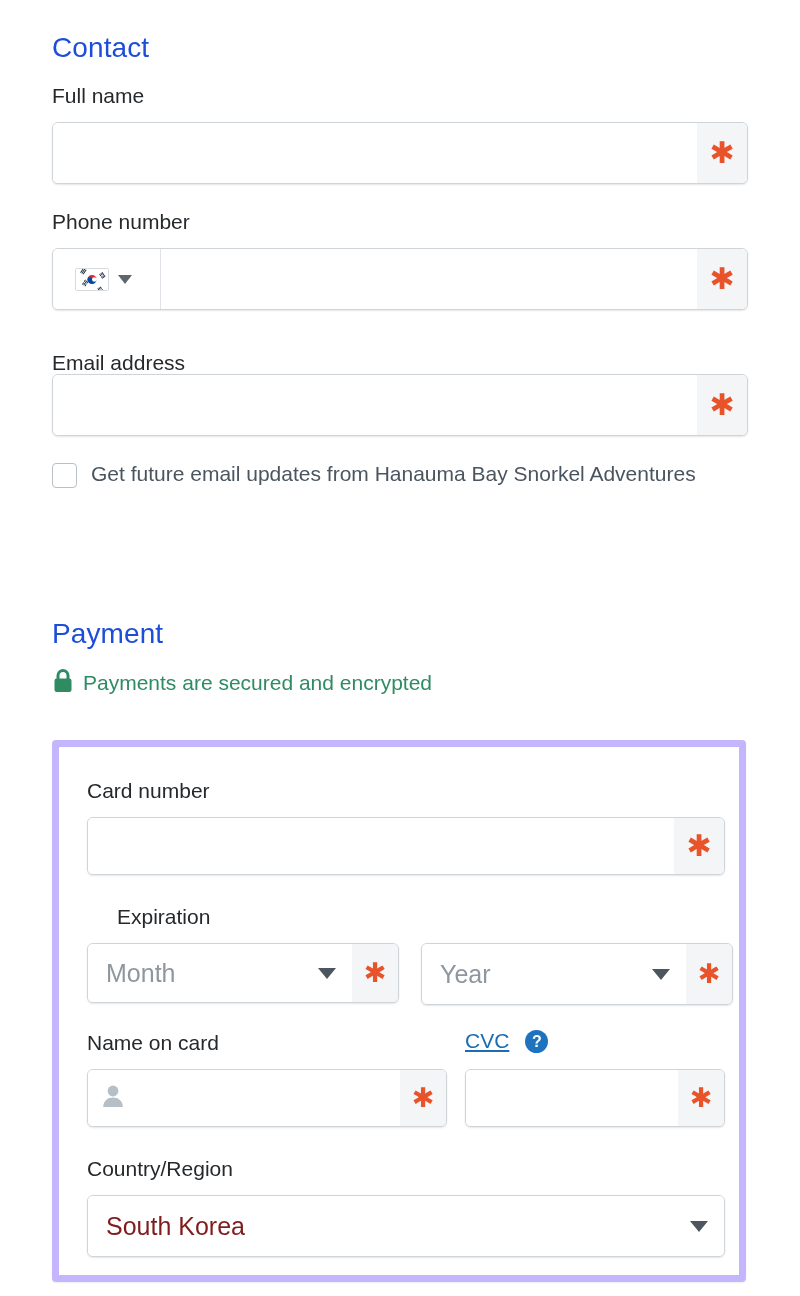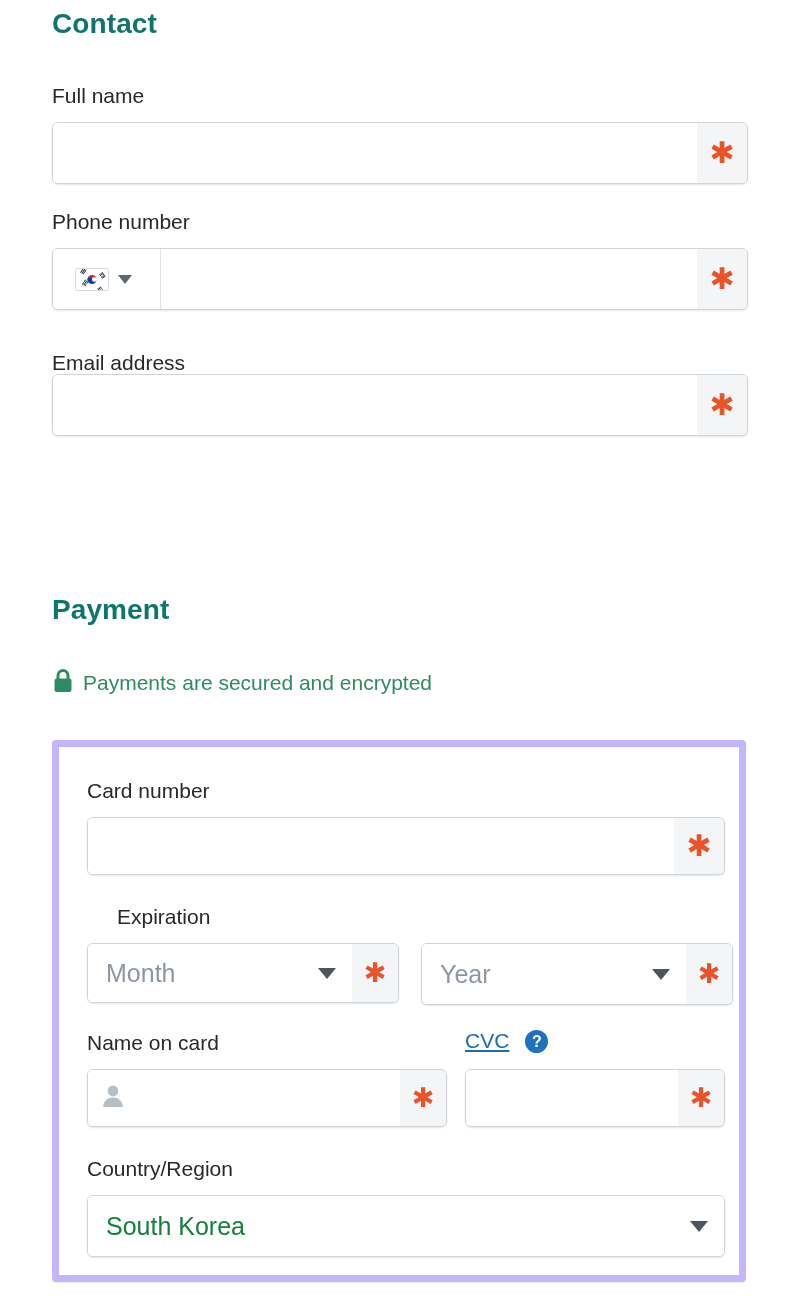--- a/index.html
+++ b/index.html
@@ -6,24 +6,25 @@
   html, body {
     width: 800px; height: 1296px;
     background: #ffffff;
     font-family: "Liberation Sans", sans-serif;
     -webkit-font-smoothing: antialiased;
   }
   .page { position: relative; width: 800px; height: 1296px; overflow: hidden; }
 
   
   .section-title {
-    color: #0f766e;
+    color: #1d4ed8;
     font-size: 28px;
-    font-weight: 700;
+    font-weight: 400;
     letter-spacing: .1px;
+    margin-top: 24px;
   }
 
   
   .field-label {
     color: #26292c;
     font-size: 21px;
     font-weight: 400;
     line-height: 1.1;
   }
 
@@ -126,21 +127,21 @@
   }
   .select-area {
     flex: 1 1 auto;
     display: flex; align-items: center;
     justify-content: space-between;
     padding: 0 16px 0 18px;
     background: #fff;
     min-width: 0;
   }
   .select-value { font-size: 25px; color: #8e979f; white-space: nowrap; }
-  .select-value.filled { color: #15803d; }
+  .select-value.filled { color: #7f1d1d; }
   .caret {
     width: 0; height: 0;
     border-left: 9px solid transparent;
     border-right: 9px solid transparent;
     border-top: 11px solid #4d565e;
     flex: 0 0 auto;
   }
 
   
   .cvc-link {
@@ -229,20 +230,24 @@
   </div>
 
   <div style="position:absolute; left:52px; top:336px;margin-top:15px;">
     <div class="field-label">Email address</div>
   </div>
   <div class="input-shell" style="position:absolute; left:52px; top:374px; width:696px; height:62px;">
     <div class="input-area"></div>
     <div class="req-box">✱</div>
   </div>
 
+  <div class="check-row" style="position:absolute; left:52px; top:458px; width:700px;">
+    <span class="checkbox"></span>
+    <span class="check-label">Get future email updates from Hanauma Bay Snorkel Adventures</span>
+  </div>
 
   <div style="position:absolute; left:52px; top:594px;">
     <div class="section-title">Payment</div>
   </div>
 
   <div class="secure-row" style="position:absolute; left:52px; top:668px;text-align:center;">
     <span>
       <svg width="22" height="26" viewBox="0 0 22 26" xmlns="http://www.w3.org/2000/svg">
         <path d="M6 11 V7.5 A5 5 0 0 1 16 7.5 V11" fill="none" stroke="#2e8b62" stroke-width="3"></path>
         <rect x="2.5" y="10.5" width="17" height="13.5" rx="2.2" fill="#2e8b62"></rect>

